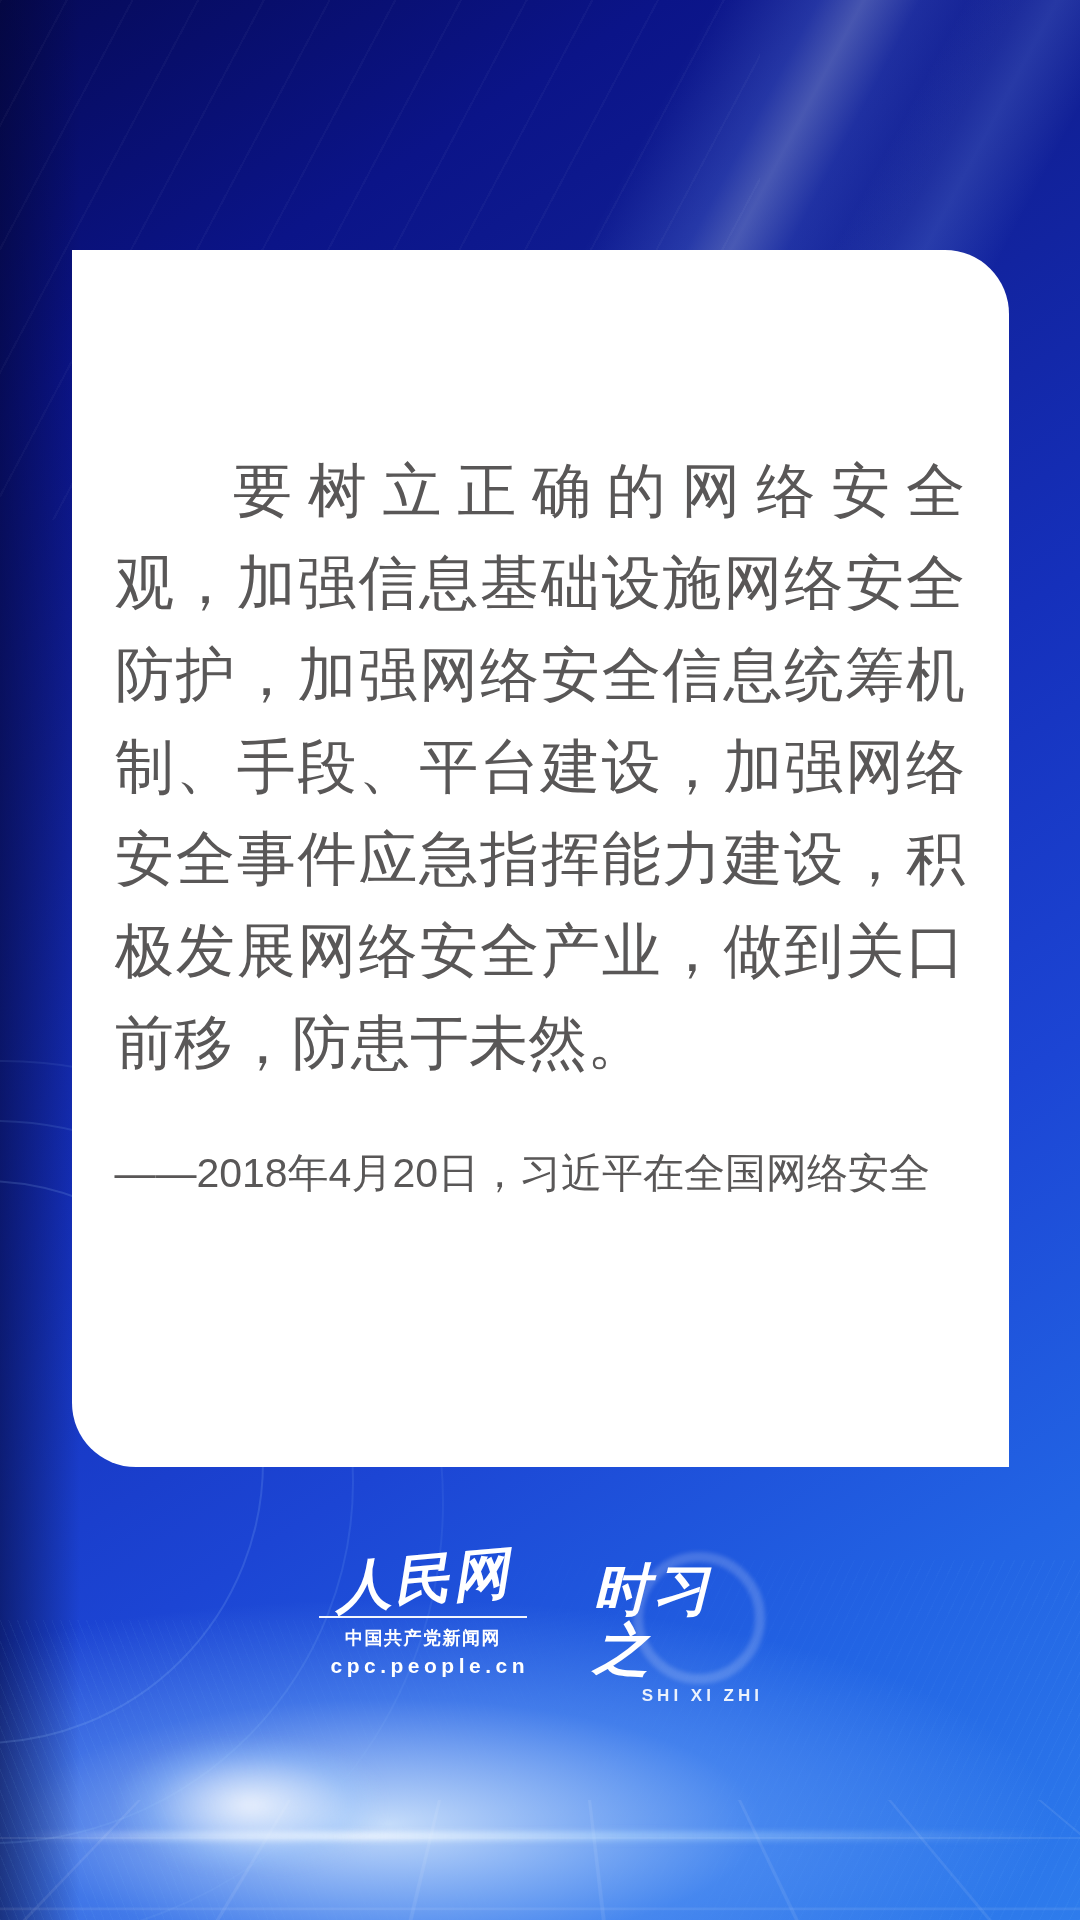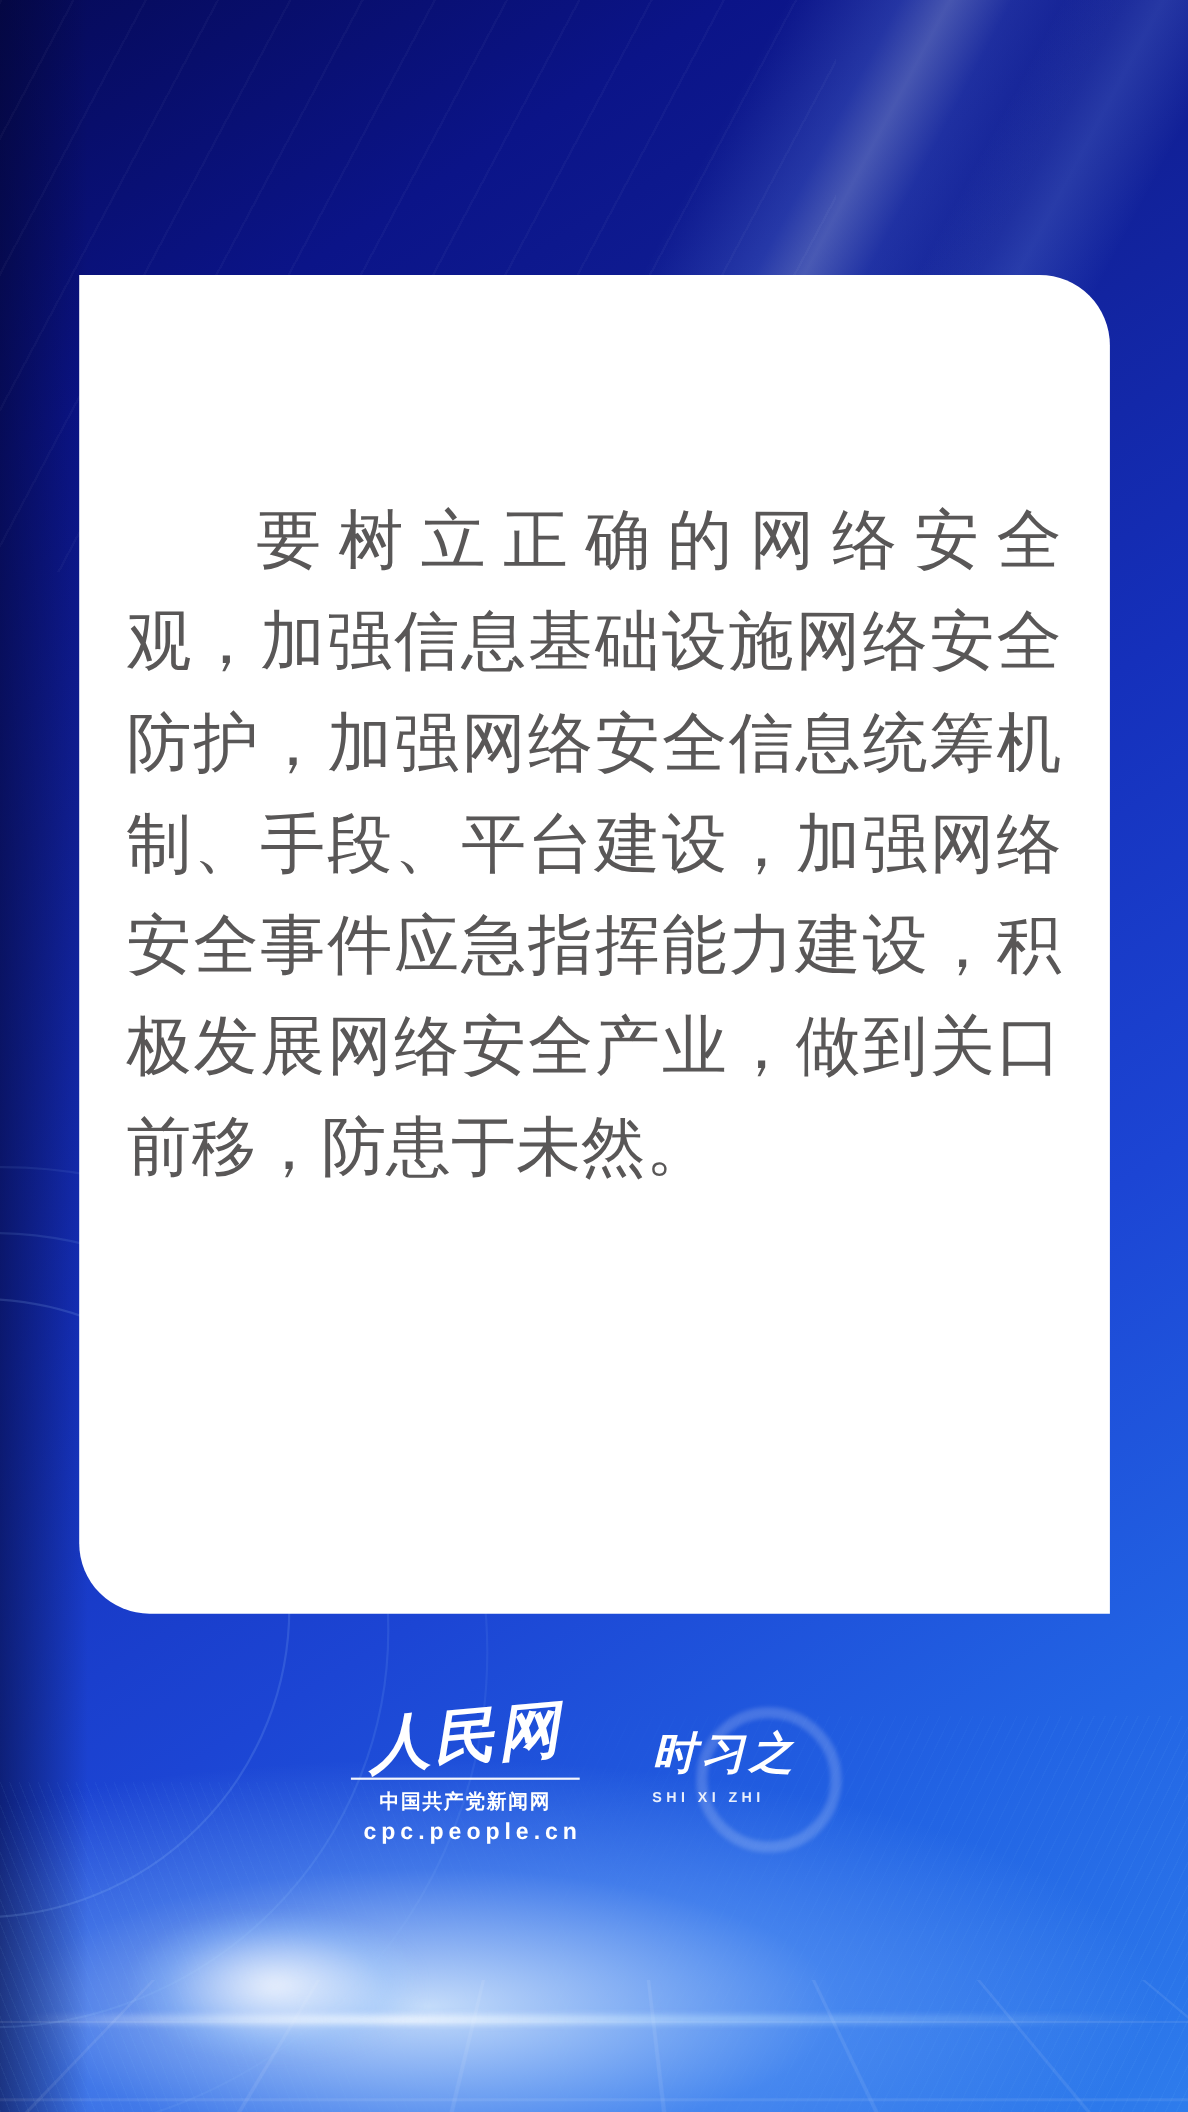--- a/index.html
+++ b/index.html
@@ -53,24 +53,24 @@
     justify-content:center;align-items:flex-start;gap:64px;color:#fff;}
   .pn-block{width:212px;text-align:center;}
   .pn-script{font-family:"Liberation Serif","DejaVu Serif",serif;font-size:56px;line-height:64px;
     font-style:italic;font-weight:700;letter-spacing:3px;transform:rotate(-5deg);display:block;}
   .pn-divider{height:2px;background:rgba(255,255,255,.95);margin:4px 2px 5px 2px;}
   .pn-name{font-size:18px;font-weight:700;letter-spacing:1.5px;line-height:30px;display:block;}
   .pn-url{font-size:21px;font-weight:700;letter-spacing:4.5px;line-height:26px;display:block;text-align:right;}
   .sxz-block{position:relative;padding-top:16px;width:170px;}
   .sxz-ring{position:absolute;width:112px;height:112px;border-radius:50%;
     border:10px solid rgba(255,255,255,.18);top:4px;left:40px;filter:blur(2px);}
-  .sxz-name{position:relative;font-size:40px;line-height:60px;font-weight:900;font-style:italic;
-    letter-spacing:4px;display:block;font-family:Liberation Sans, sans-serif;}
-  .sxz-latin{position:relative;font-size:13px;font-weight:700;letter-spacing:4px;
-    display:block;margin-top:2px;opacity:.9;}
+  .sxz-name{position:relative;font-size:56px;line-height:60px;font-weight:900;font-style:italic;
+    letter-spacing:4px;display:block;font-family:Liberation Mono, monospace;}
+  .sxz-latin{position:relative;font-size:17px;font-weight:700;letter-spacing:4px;
+    text-align:right;display:block;margin-top:2px;opacity:.9;}
 </style>
 </head>
 <body>
 
 <div class="stage">
   <div class="streaks-topleft"></div>
   <div class="beams-top"></div>
   <div class="ring r1"></div>
   <div class="ring r2"></div>
   <div class="ring r3"></div>
@@ -180,20 +180,21 @@
           <span>，</span>
           <span>防</span>
           <span>患</span>
           <span>于</span>
           <span>未</span>
           <span>然</span>
           <span>。</span>
         </div>
     </div>
     <div class="attribution">
+      <div>——2018年4月20日，习近平在全国网络安全</div>
     </div>
   </div>
 
   <div class="footer">
     <div class="pn-block">
       <span class="pn-script">人民网</span>
       <div class="pn-divider"></div>
       <span class="pn-name">中国共产党新闻网</span>
       <span class="pn-url">cpc.people.cn</span>
     </div>

